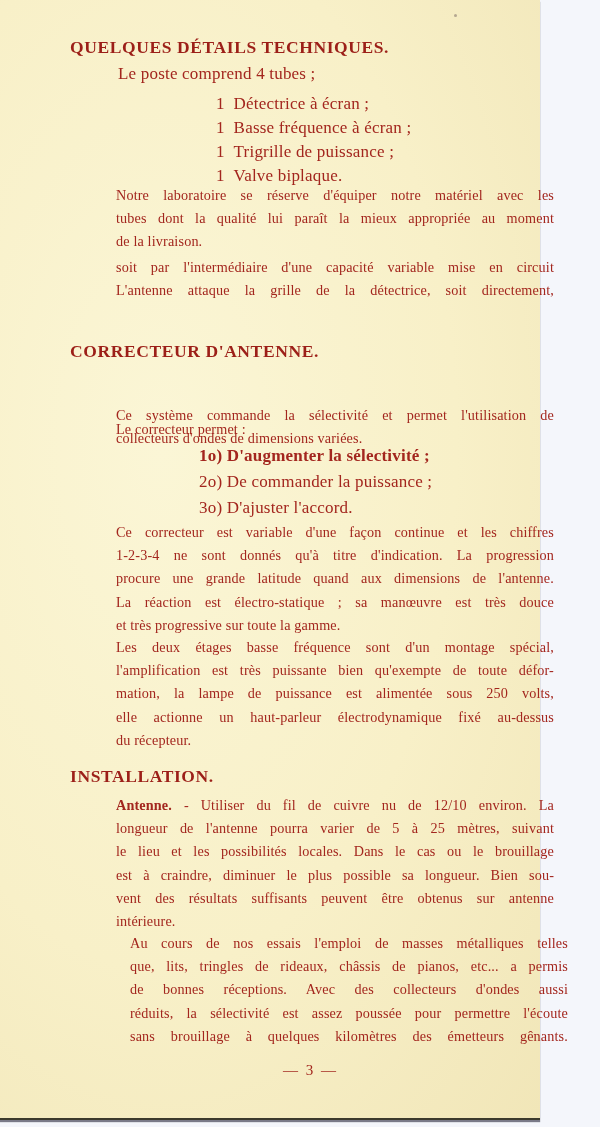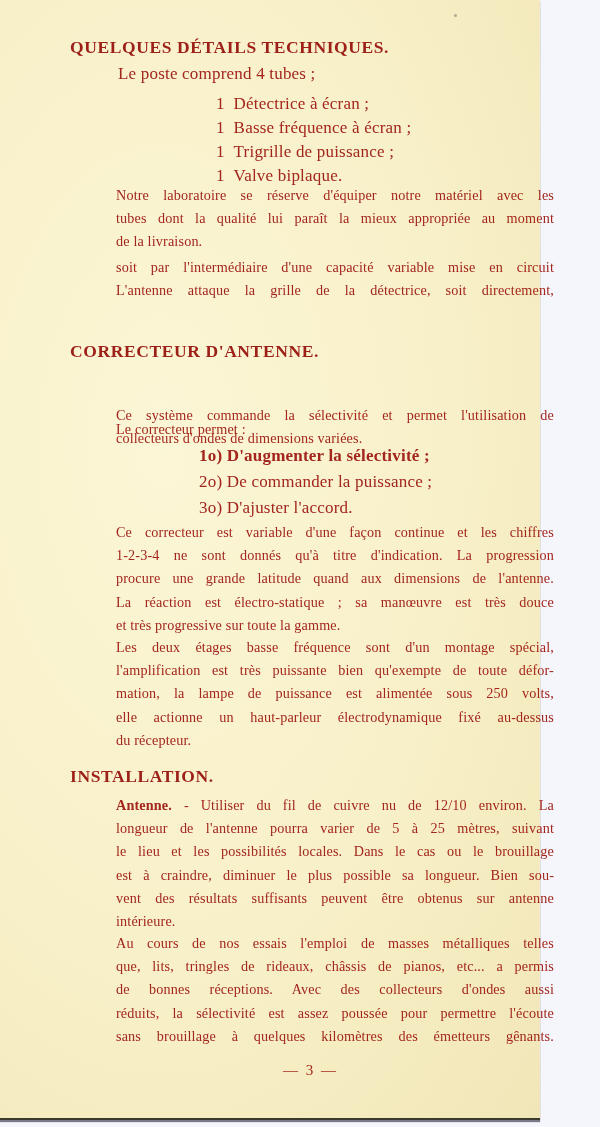--- a/index.html
+++ b/index.html
@@ -102,21 +102,21 @@
 
   <div class="heading" style="top:766px;">INSTALLATION.</div>
   <div class="para" style="top:794px;">
     <span class="justify-line"><span class="bold">Antenne.</span><span> - Utiliser du fil de cuivre nu de 12/10 environ. La</span></span>
     <span class="justify-line">longueur de l'antenne pourra varier de 5 à 25 mètres, suivant</span>
     <span class="justify-line">le lieu et les possibilités locales. Dans le cas ou le brouillage</span>
     <span class="justify-line">est à craindre, diminuer le plus possible sa longueur. Bien sou-</span>
     <span class="justify-line">vent des résultats suffisants peuvent être obtenus sur antenne</span>
     <span class="line">intérieure.</span>
   </div>
-  <div class="para" style="top:932px;">
+  <div class="para" style="top:932px;margin-left:14px;">
     <span class="justify-line">Au cours de nos essais l'emploi de masses métalliques telles</span>
     <span class="justify-line">que, lits, tringles de rideaux, châssis de pianos, etc... a permis</span>
     <span class="justify-line">de bonnes réceptions. Avec des collecteurs d'ondes aussi</span>
     <span class="justify-line">réduits, la sélectivité est assez poussée pour permettre l'écoute</span>
     <span class="justify-line">sans brouillage à quelques kilomètres des émetteurs gênants.</span>
   </div>
 
   <div class="page-num">— 3 —</div>
 
   <div class="speck" style="left:454px; top:14px;"></div>

